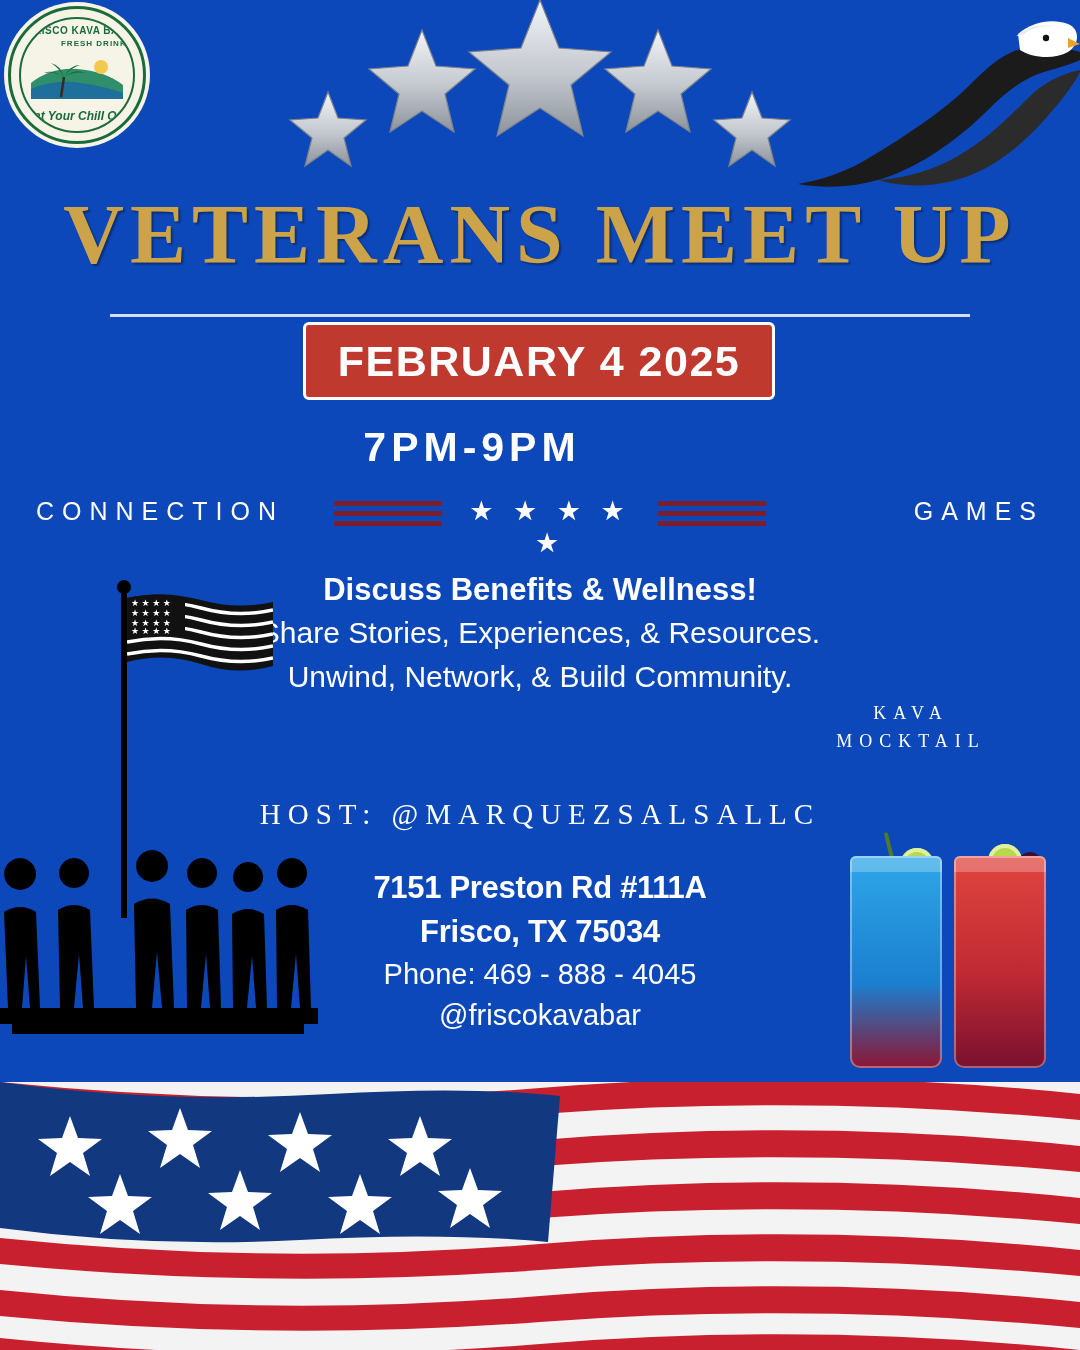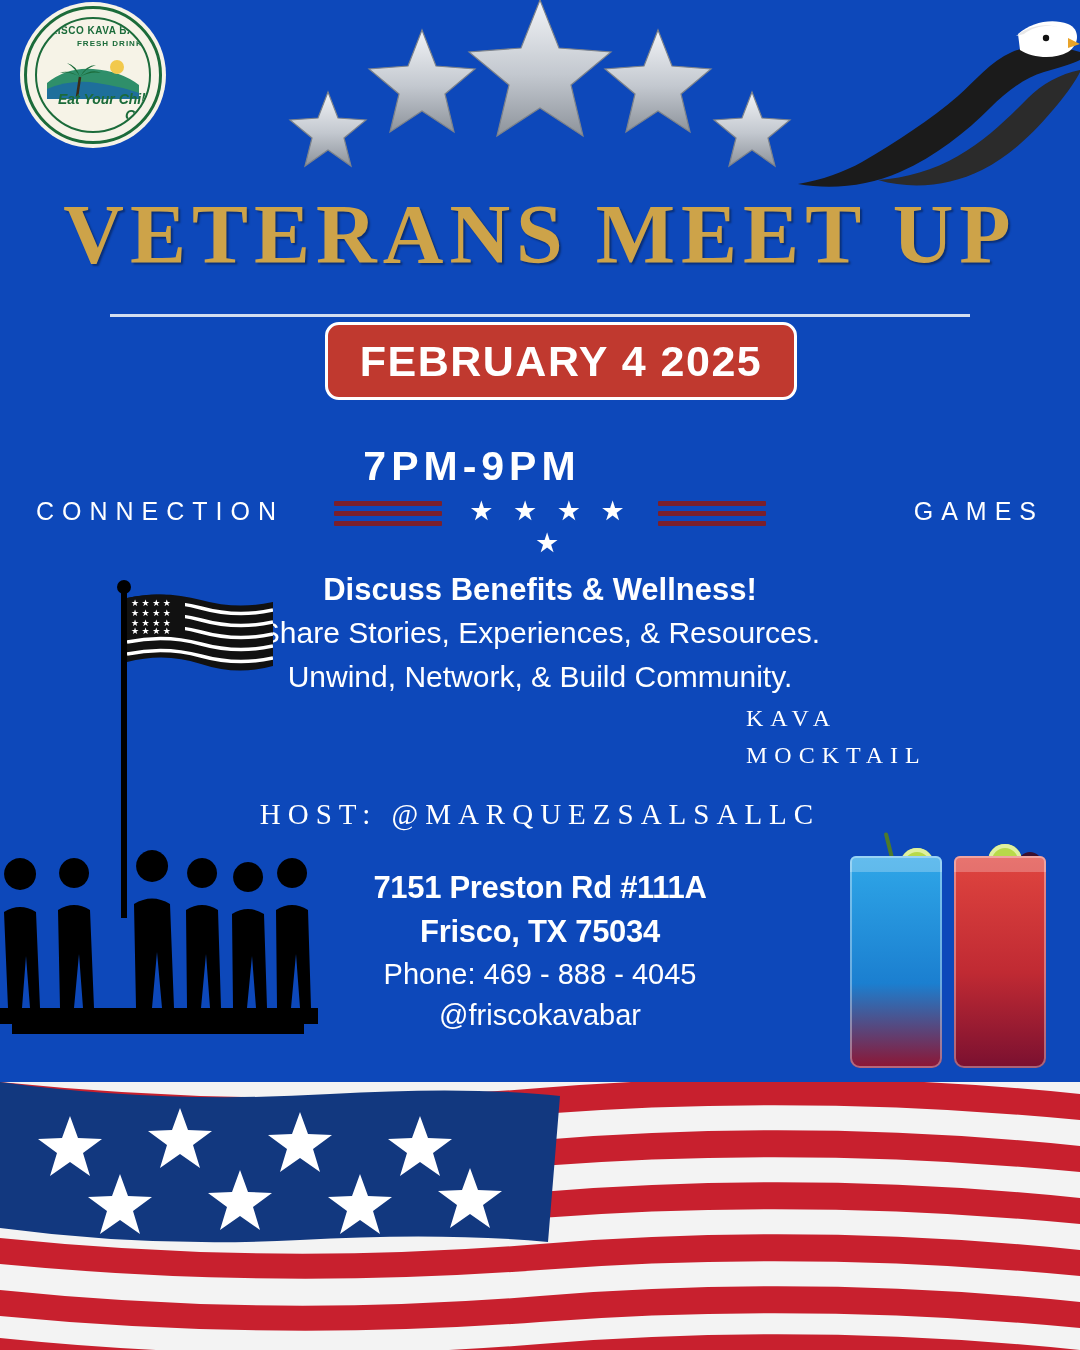--- a/index.html
+++ b/index.html
@@ -13,21 +13,21 @@
     height: 1350px;
     overflow: hidden;
     background: #0d48ba;
     font-family: "Liberation Sans", sans-serif;
     color: #ffffff;
   }
 
   
   .logo {
     position: absolute;
-    left: 24px;
+    left: 8px;
     top: 6px;
     width: 132px;
     height: 132px;
     border-radius: 50%;
     background: #f6f3e7;
     border: 3px solid #1b6b3a;
     box-shadow: 0 0 0 4px #f6f3e7;
     display: flex;
     align-items: center;
     justify-content: center;
@@ -61,22 +61,22 @@
     text-align: right;
     font-size: 8px;
     font-weight: bold;
     color: #1b6b3a;
     letter-spacing: 1px;
   }
   .logo-bot-text {
     position: absolute;
     bottom: 8px;
     width: 100%;
-    text-align: right;
-    font-size: 14px;
+    text-align: center;
+    font-size: 12px;
     font-weight: bold;
     color: #1b6b3a;
     font-style: italic;
   }
   .logo-scene {
     position: absolute;
     top: 34px;
     left: 10px;
     width: 92px;
     height: 46px;
@@ -121,46 +121,45 @@
     width: 860px;
     height: 3px;
     background: #e9eef6;
     opacity: .9;
   }
 
   
   .date-chip {
     position: absolute;
     top: 322px;
-    left: 325px;
+    left: 303px;
     width: 466px;
     height: 72px;
     background: #c0392f;
     border: 3px solid #ffffff;
-    border-radius: 14px;
+    border-radius: 6px;
     display: flex;
     align-items: center;
     justify-content: center;
     font-size: 43px;
     font-weight: bold;
     letter-spacing: 1.5px;
     color: #ffffff;
   }
 
   .time {
     position: absolute;
     top: 424px;
     left: 0;
     width: 944px;
     text-align: center;
     font-size: 41px;
     font-weight: bold;
     letter-spacing: 5px;
     color: #ffffff;
-    margin-top: 19px;
   }
 
   
   .tagrow {
     position: absolute;
     top: 495px;
     left: 0;
     width: 1080px;
     height: 44px;
   }
@@ -289,23 +288,23 @@
     font-weight: 400;
     line-height: 1.42;
   }
 
   
   .kava-label {
     position: absolute;
     right: 4px;
     top: 700px;
     width: 330px;
-    text-align: left;
+    text-align: center;
     font-family: "Liberation Serif", serif;
-    font-size: 24px;
+    font-size: 18px;
     letter-spacing: 7px;
     line-height: 1.55;
     color: #ffffff;
   }
   .drinks {
     position: absolute;
     right: 8px;
     top: 818px;
     width: 230px;
     height: 250px;

